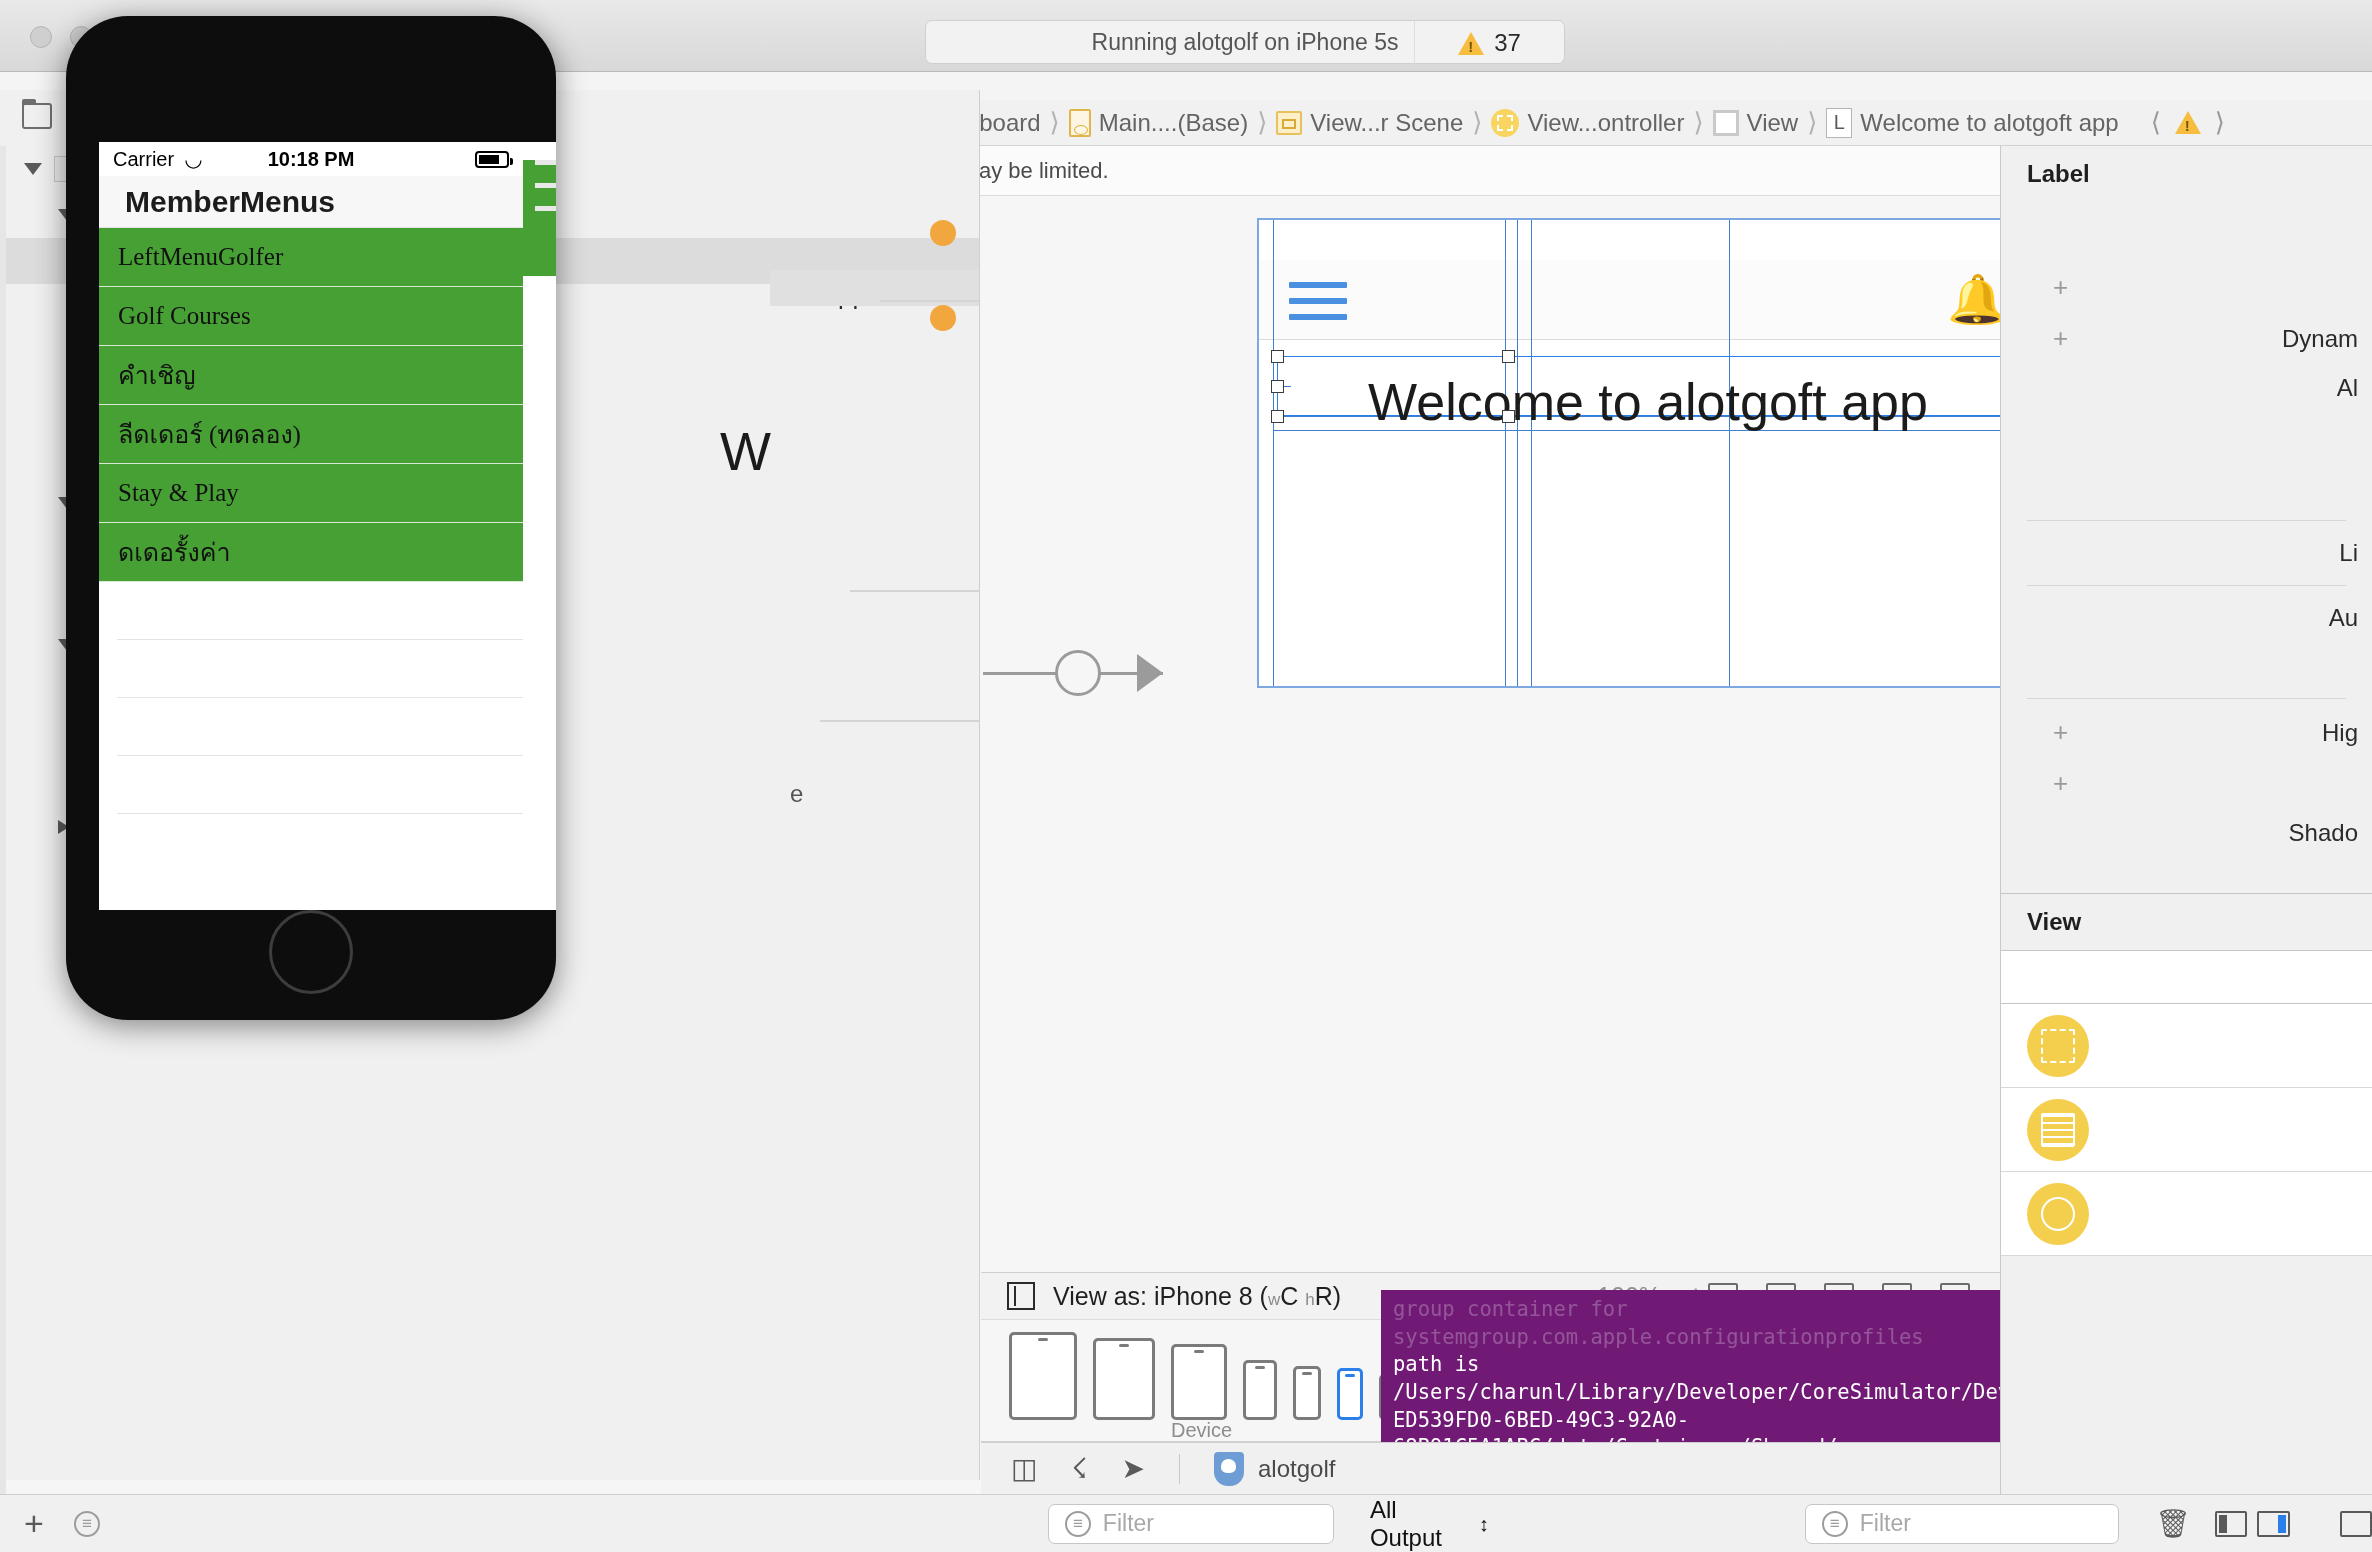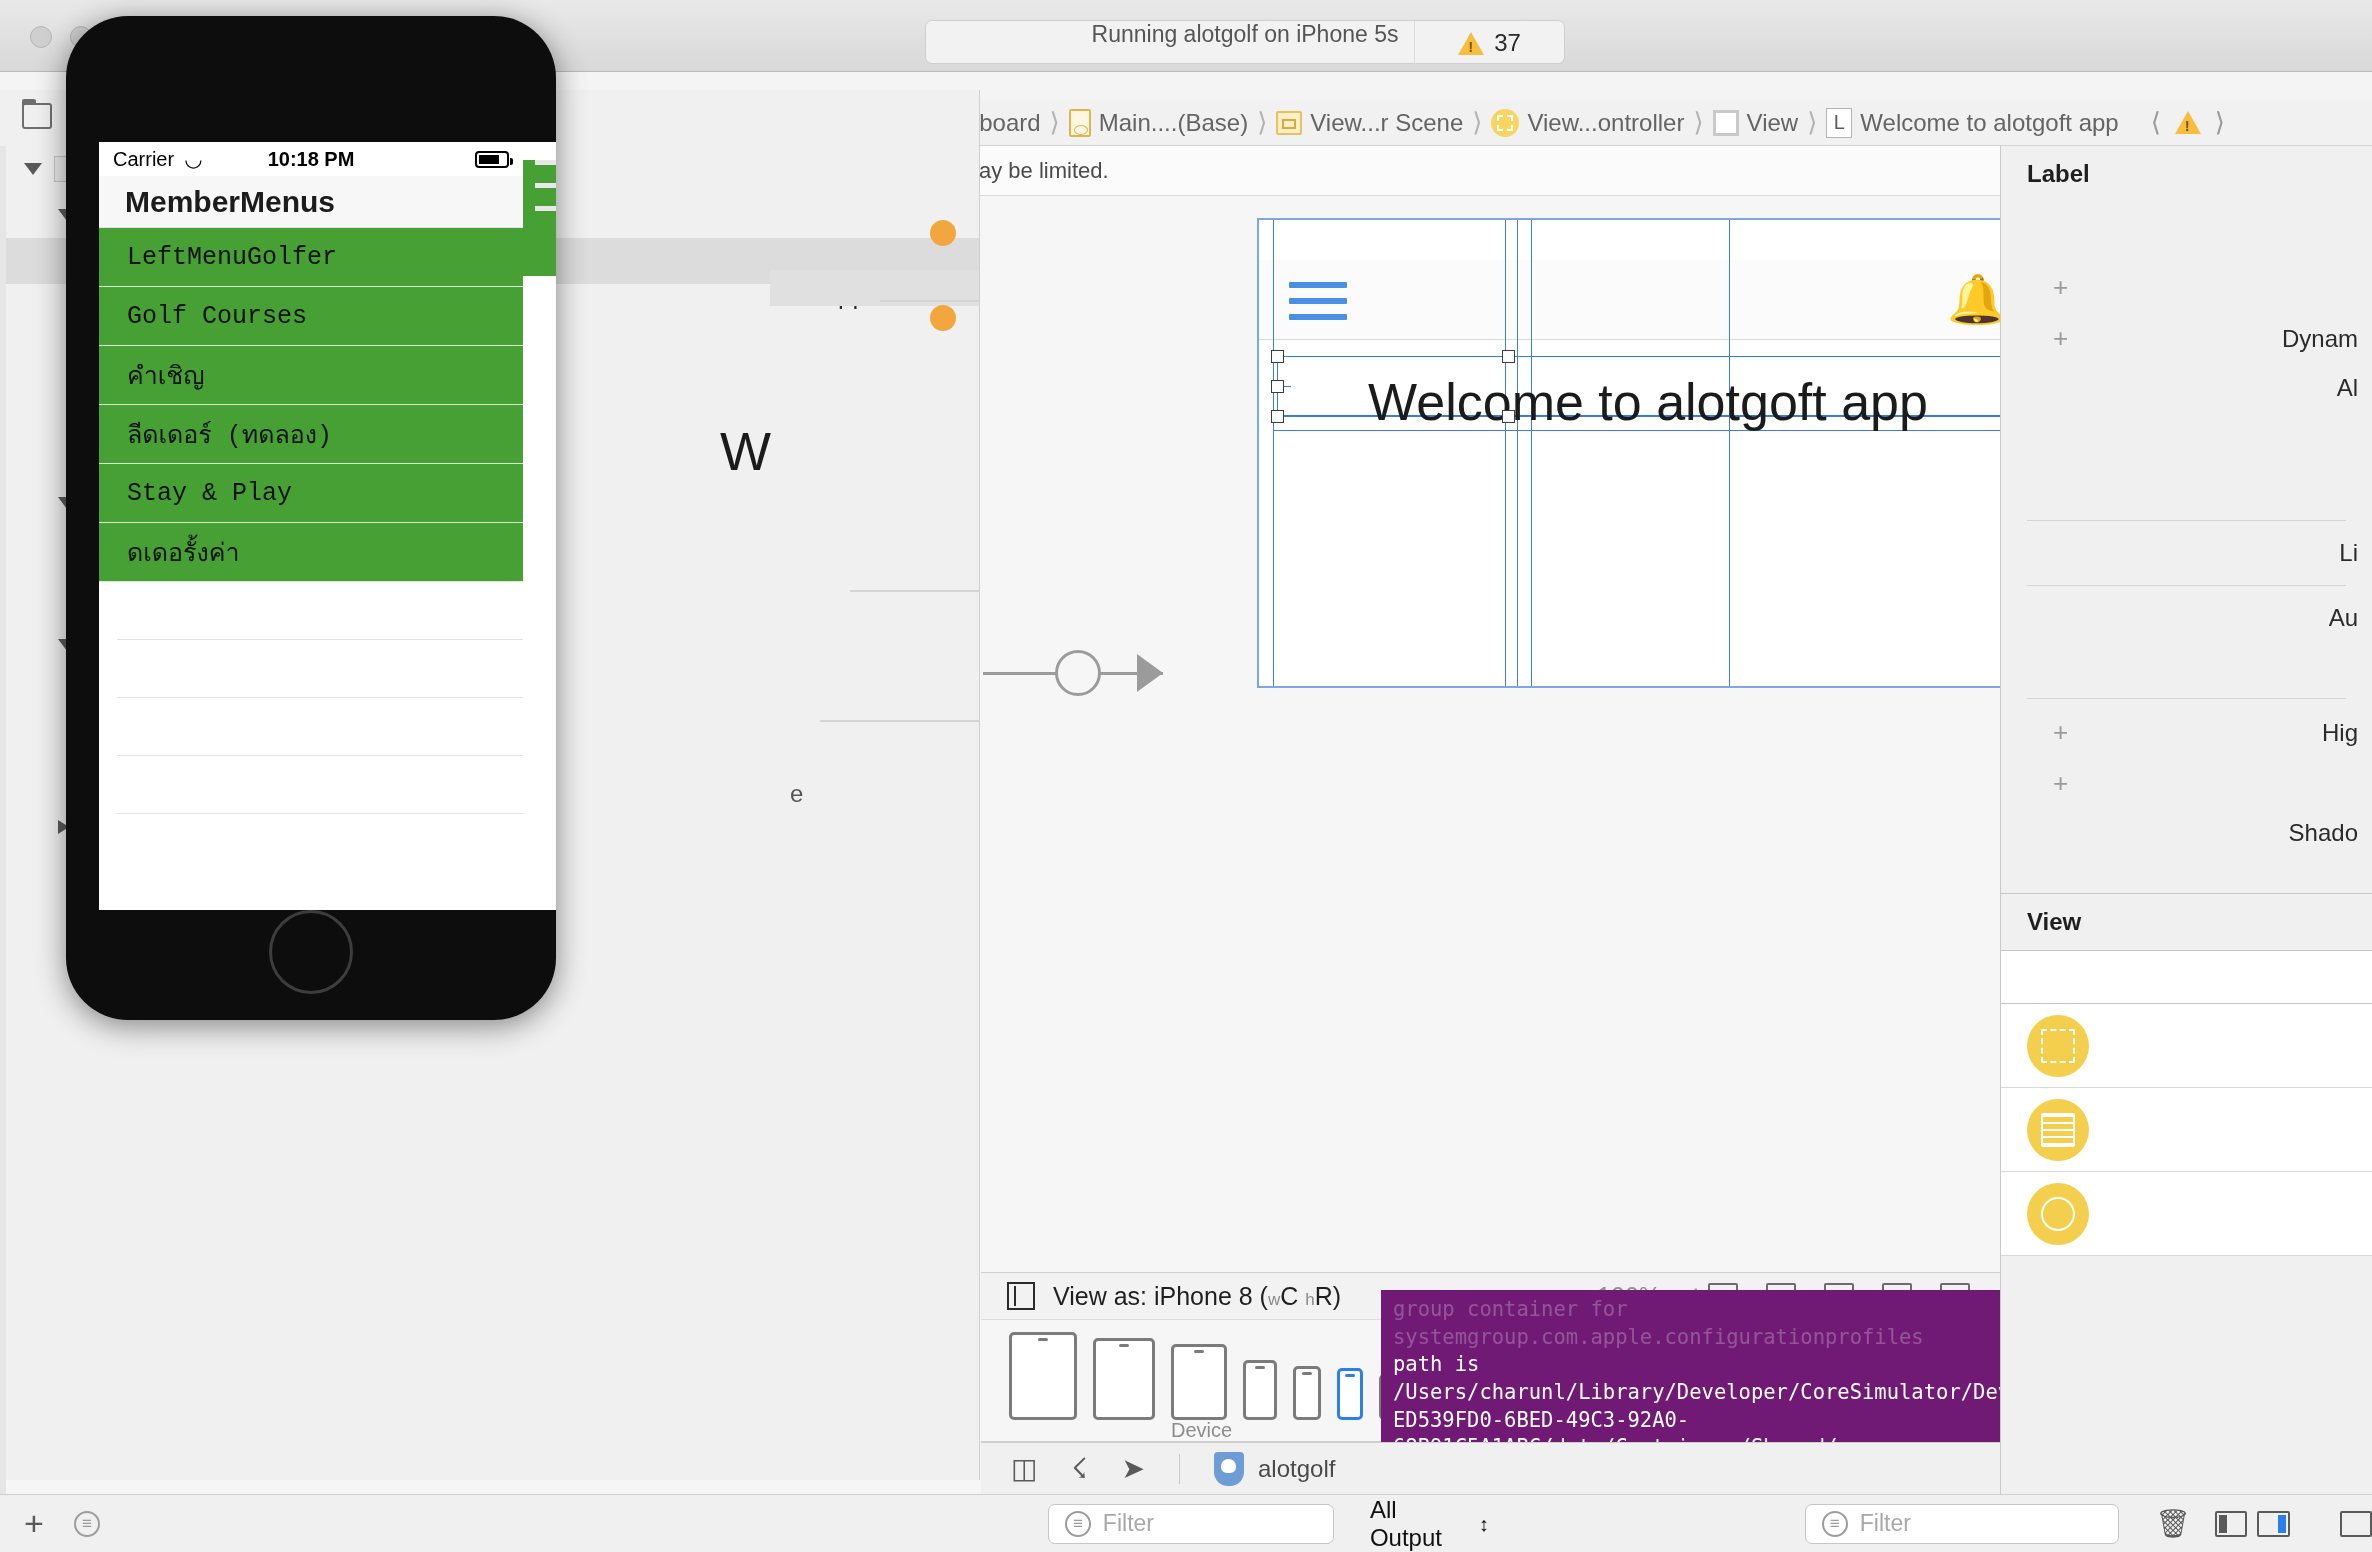--- a/index.html
+++ b/index.html
@@ -18,21 +18,21 @@
     position: absolute; left: 0; top: 0; width: 2372px; height: 72px;
     background: linear-gradient(to bottom, #e9e9e9, #d8d8d8);
     border-bottom: 1px solid #b9b9b9;
   }
   .traffic { position: absolute; top: 26px; left: 30px; display: flex; gap: 18px; }
   .tl { width: 22px; height: 22px; border-radius: 50%; background: #cfcfcf; border: 1px solid #b5b5b5; }
 
   .status-pill {
     position: absolute; left: 925px; top: 20px; width: 640px; height: 44px;
     background: #f2f2f2; border: 1px solid #cfcfcf; border-radius: 7px;
-    display: flex; align-items: flex-start; justify-content: center;
+    display: flex; align-items: center; justify-content: center;
   }
   .status-pill .stext { font-size: 23px; color: #555; }
   .warn-box {
     position: absolute; right: 0; top: 0; height: 44px; width: 150px;
     border-left: 1px solid #dedede; display: flex; align-items: center; justify-content: center; gap: 10px;
   }
   .tri-warn {
     width: 0; height: 0; border-left: 13px solid transparent; border-right: 13px solid transparent;
     border-bottom: 23px solid #f7bd3e; position: relative;
   }
@@ -248,23 +248,23 @@
   .batt { position: absolute; right: 14px; width: 34px; height: 17px; border: 2px solid #000; border-radius: 4px; }
   .batt::before { content:""; position:absolute; left:2px; top:2px; bottom:2px; width:20px; background:#000; }
   .batt::after { content:""; position:absolute; right:-6px; top:5px; width:3px; height:7px; background:#000; border-radius:0 2px 2px 0; }
   .sim-title {
     height: 52px; background: #f7f7f7; display: flex; align-items: center;
     padding-left: 26px; font-size: 30px; font-weight: bold; color: #1c1c1c;
     border-bottom: 1px solid #e2e2e2;
   }
   .menu-list { background: #46a033; }
   .menu-item {
-    height: 59px; display: flex; align-items: center; padding-left: 28px;
+    height: 59px; display: flex; align-items: center; padding-left: 19px;
     font-size: 25px; color: #111; border-bottom: 1px solid #d9e8d3;
-    font-family: Liberation Mono, monospace;
+    font-family: Liberation Serif, serif;
   }
   .empty-list { background: #fff; }
   .empty-row { height: 58px; border-bottom: 1px solid #e3e3e3; margin-left: 18px; }
 
   
   .sim-peek {
     position: absolute; left: 457px; top: 126px; width: 66px; height: 768px;
     background: #fff; overflow: hidden;
   }
   .peek-green { height: 116px; background: #46a033; }

